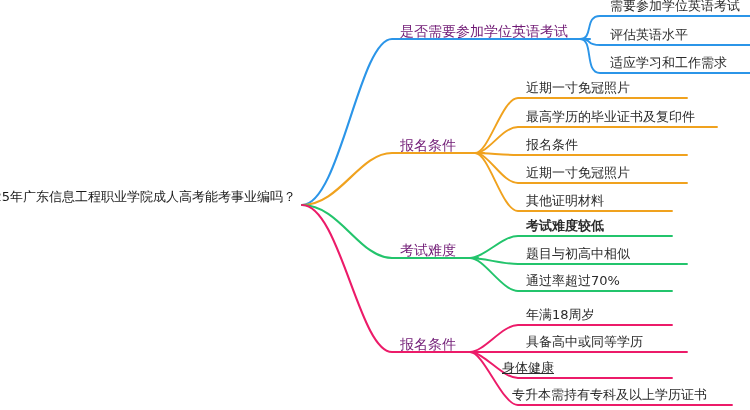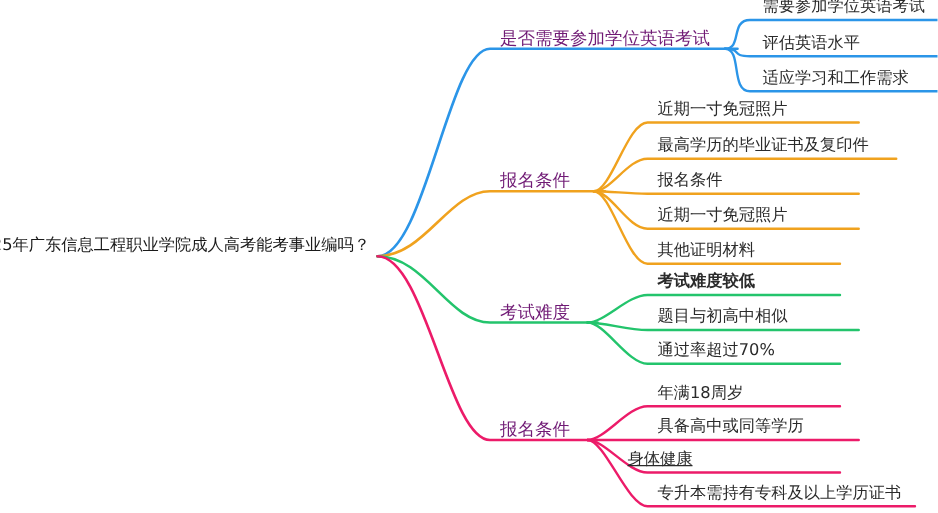--- a/index.html
+++ b/index.html
@@ -130,17 +130,17 @@
       <div class="node-label lvl3-label" style="left: 526px; top: 165px;">近期一寸免冠照片</div>
       <div class="node-label lvl3-label" style="left: 526px; top: 193px;">其他证明材料</div>
       <div class="node-label lvl2-label" style="left: 400px; top: 242px;">考试难度</div>
       <div class="node-label lvl3-label" style="left: 526px; top: 218px; font-weight: bold;">考试难度较低</div>
       <div class="node-label lvl3-label" style="left: 526px; top: 246px;">题目与初高中相似</div>
       <div class="node-label lvl3-label" style="left: 526px; top: 273px;">通过率超过70%</div>
       <div class="node-label lvl2-label" style="left: 400px; top: 336px;">报名条件</div>
       <div class="node-label lvl3-label" style="left: 526px; top: 307px;">年满18周岁</div>
       <div class="node-label lvl3-label" style="left: 526px; top: 334px;">具备高中或同等学历</div>
       <div class="node-label lvl3-label" style="left: 502px; top: 360px; text-decoration: underline;">身体健康</div>
-      <div class="node-label lvl3-label" style="left: 526px; top: 387px;">专升本需持有专科及以上学历证书</div>
+      <div class="node-label lvl3-label" style="left: 512px; top: 387px;">专升本需持有专科及以上学历证书</div>
       <div class="node-label root-label" style="top: 189px; right: 454px;">2025年广东信息工程职业学院成人高考能考事业编吗？</div>
     </div>
 
 </div>
 
 </body></html>

